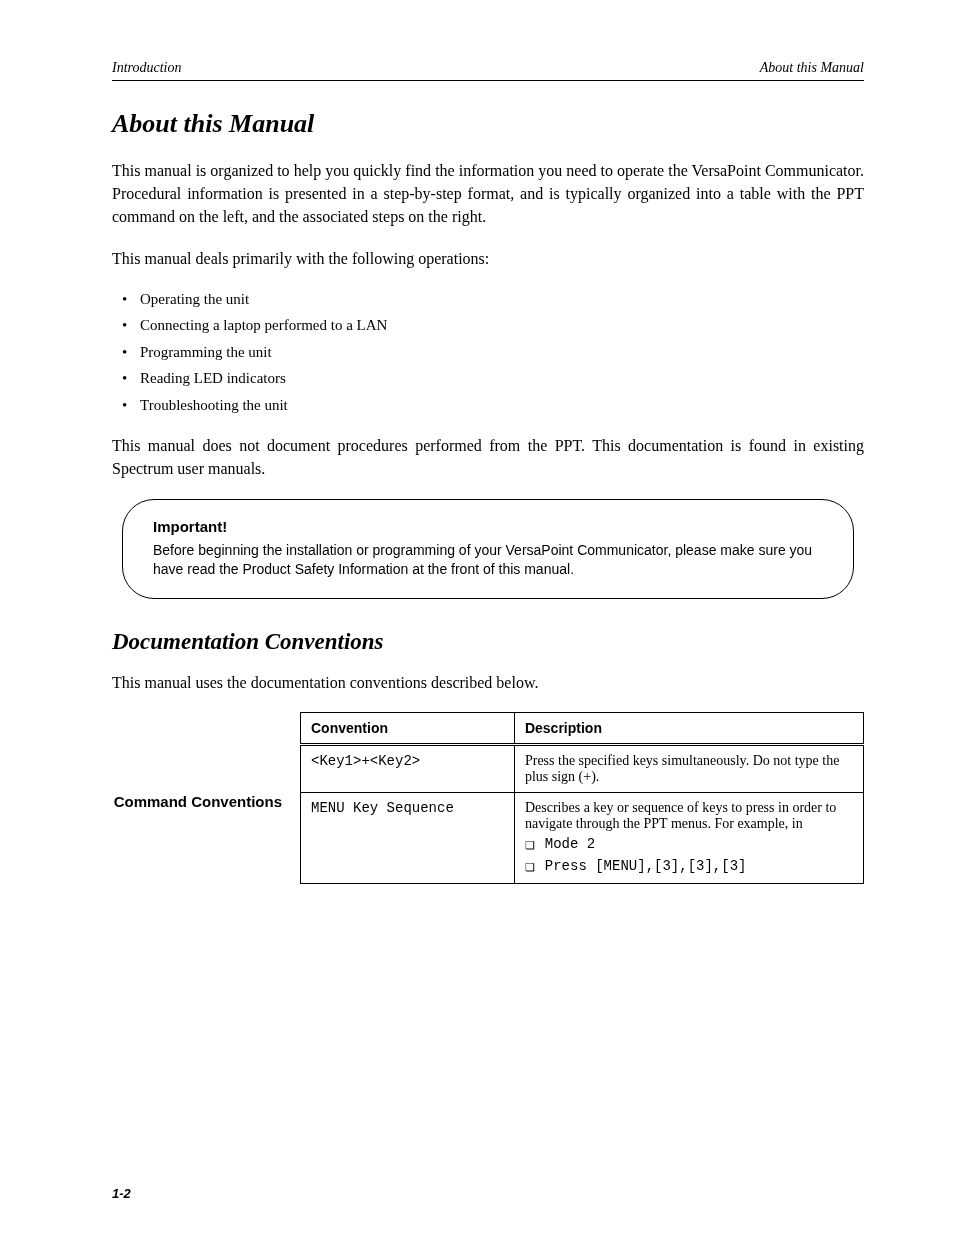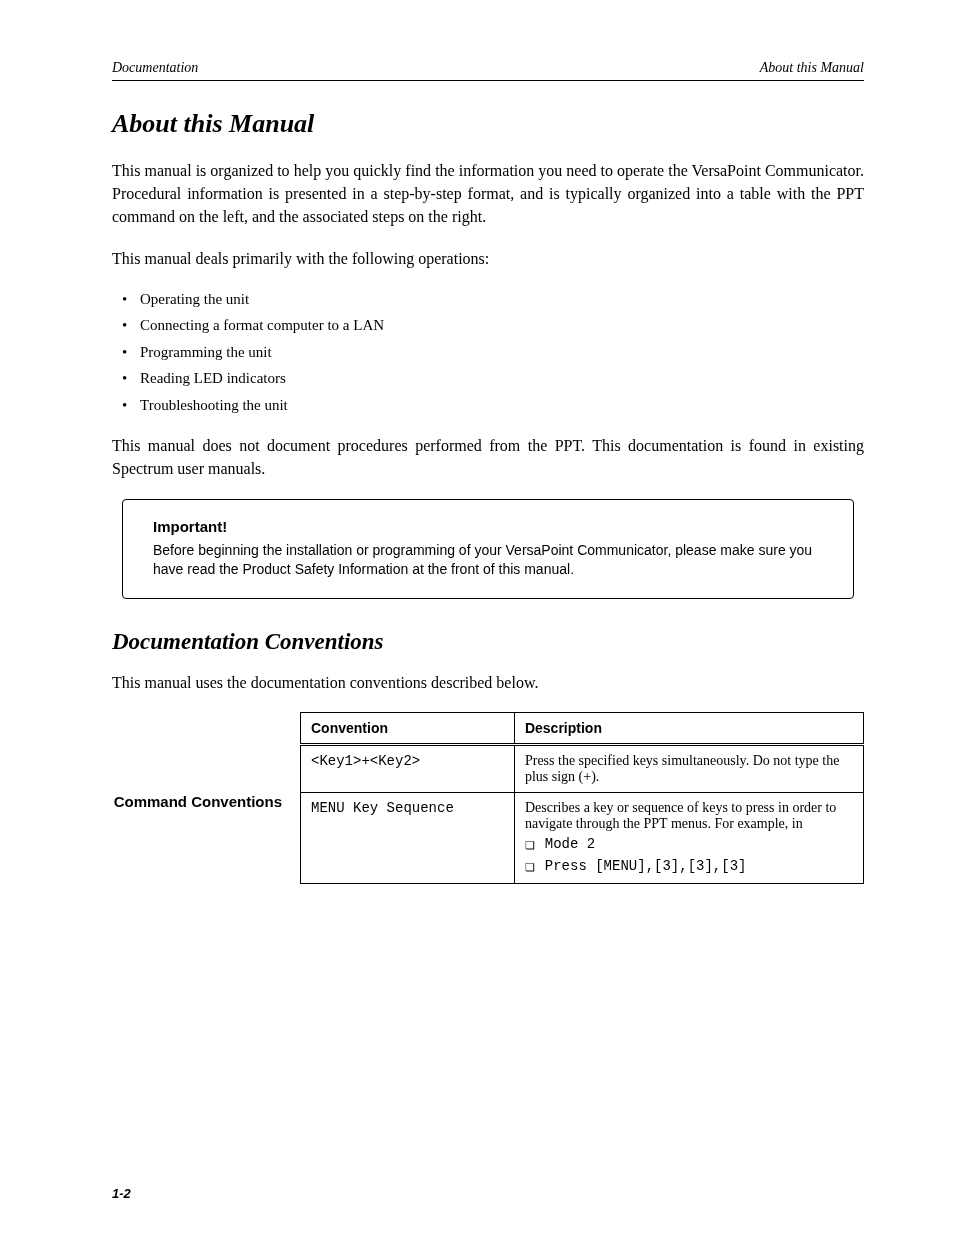--- a/index.html
+++ b/index.html
@@ -52,21 +52,21 @@
     position:relative;
   }
   .bullets li::before{
     content:"•";
     position:absolute;
     left:-18px;
     top:0;
   }
   .callout{
     border:1.5px solid #000;
-    border-radius:4px;
+    border-radius:32px;
     padding:18px 30px;
     margin:8px 10px 30px 10px;
   }
   .callout-title{
     font-family:Arial,Helvetica,sans-serif;
     font-weight:bold;
     font-size:15px;
     margin-bottom:6px;
   }
   .callout-text{
@@ -139,33 +139,33 @@
     font-size:13px;
     font-style:italic;
   }
 </style>
 </head>
 <body>
 
 <div class="page">
 
   <div class="running-head">
-    <span>Documentation</span>
+    <span>Introduction</span>
     <span>About this Manual</span>
   </div>
   <hr class="rule">
 
   <div class="h-about">About this Manual</div>
 
   <p class="body">This manual is organized to help you quickly find the information you need to operate the VersaPoint Communicator. Procedural information is presented in a step-by-step format, and is typically organized into a table with the PPT command on the left, and the associated steps on the right.</p>
   <p class="body">This manual deals primarily with the following operations:</p>
 
   <ul class="bullets">
     <li>Operating the unit</li>
-    <li>Connecting a format computer to a LAN</li>
+    <li>Connecting a laptop performed to a LAN</li>
     <li>Programming the unit</li>
     <li>Reading LED indicators</li>
     <li>Troubleshooting the unit</li>
   </ul>
 
   <p class="body">This manual does not document procedures performed from the PPT. This documentation is found in existing Spectrum user manuals.</p>
 
   <div class="callout">
     <div class="callout-title">Important!</div>
     <div class="callout-text">Before beginning the installation or programming of your VersaPoint Communicator, please make sure you have read the Product Safety Information at the front of this manual.</div>

